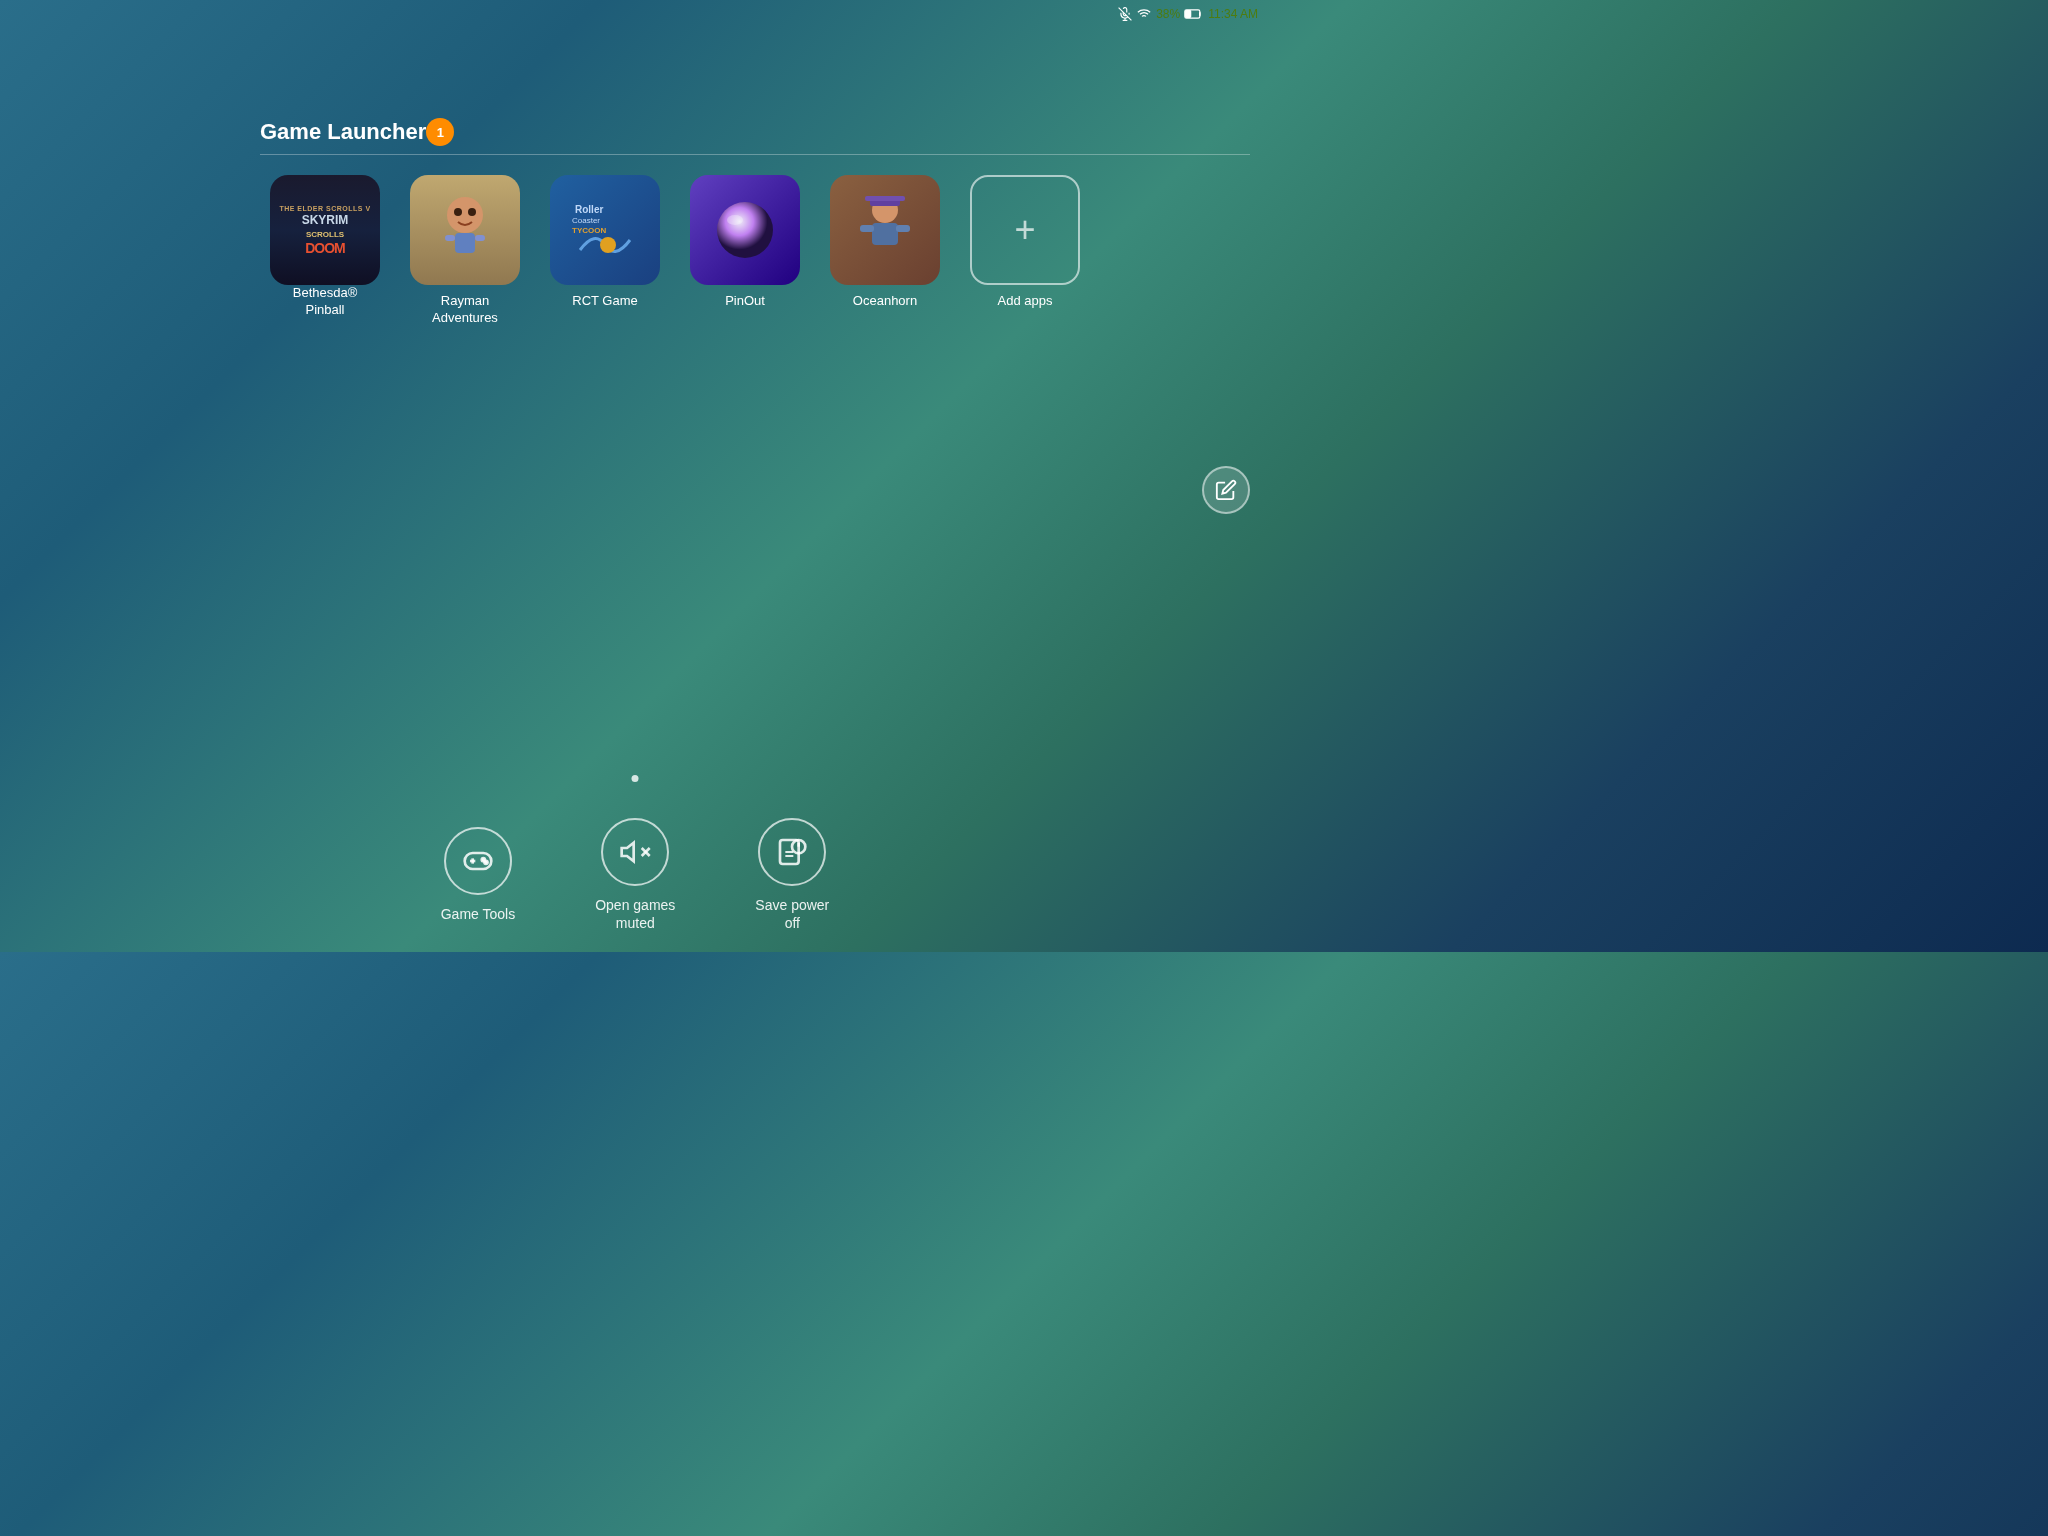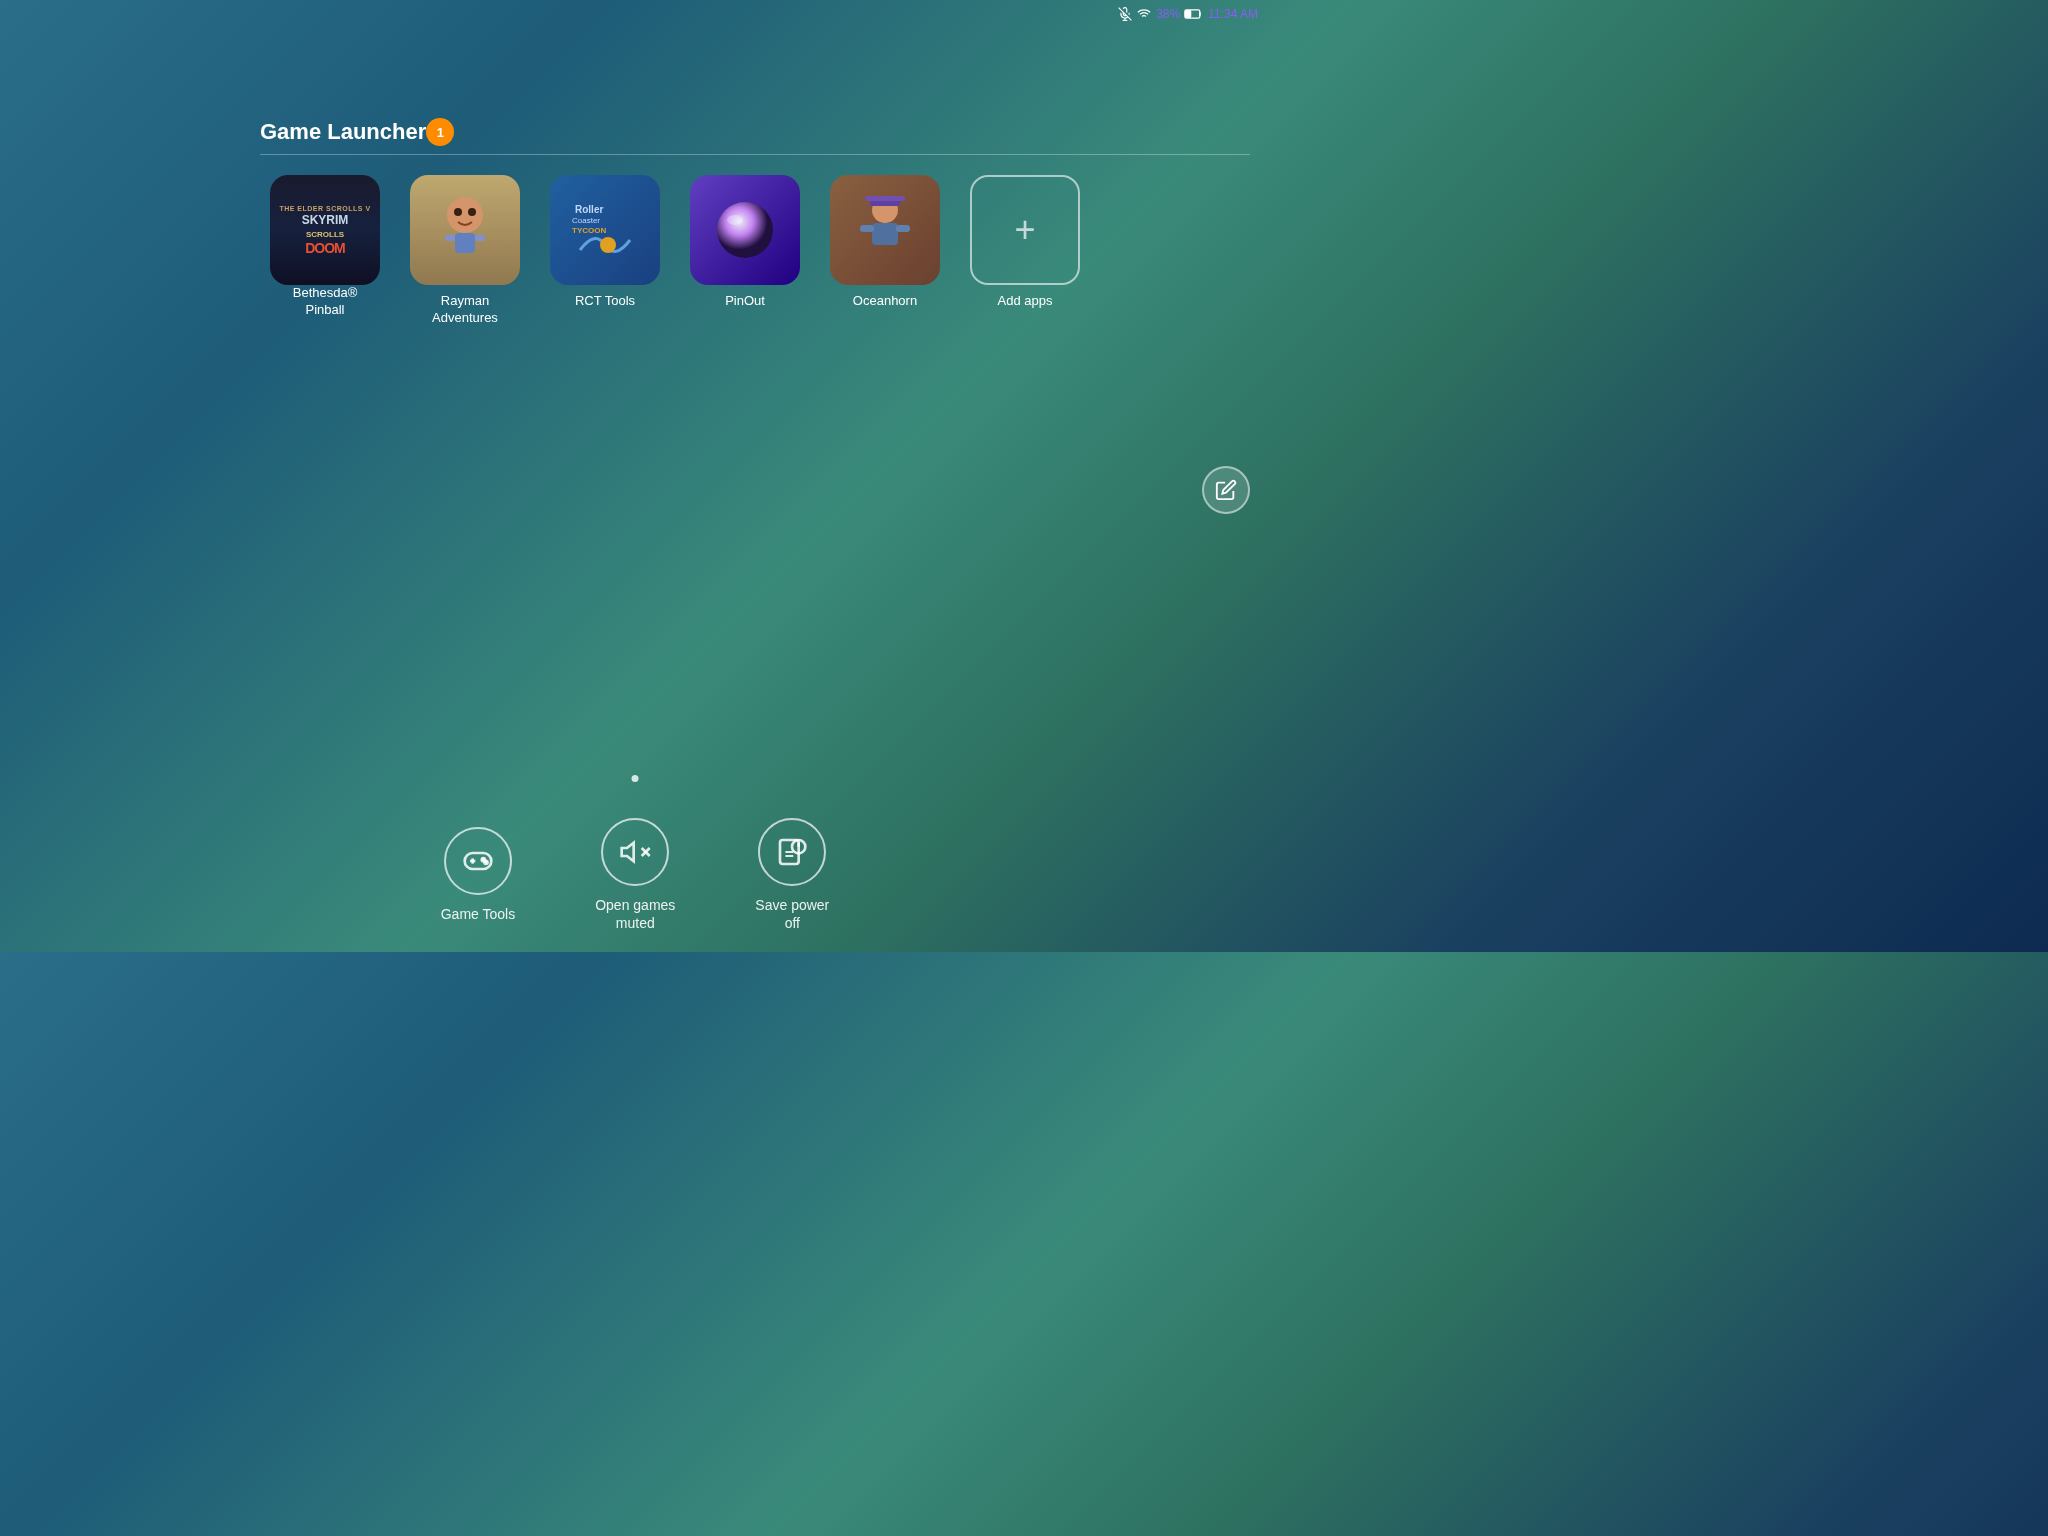--- a/index.html
+++ b/index.html
@@ -27,21 +27,21 @@
       gap: 6px;
     }
 
     .status-icons {
       display: flex;
       align-items: center;
       gap: 4px;
     }
 
     .status-text {
-      color: #8b5cf6;
+      color: #4d7c0f;
       font-size: 12px;
       font-weight: 500;
     }
 
     
     .main-content {
       position: absolute;
       top: 28px;
       left: 0;
       right: 0;
@@ -321,21 +321,21 @@
         <div class="game-icon icon-rct">
           <svg width="70" height="70" viewBox="0 0 70 70">
             <text x="5" y="18" font-size="10" fill="#c0d8f8" font-weight="bold">Roller</text>
             <text x="2" y="28" font-size="8" fill="#c0d8f8">Coaster</text>
             <text x="2" y="38" font-size="8" fill="#e0a030" font-weight="bold">TYCOON</text>
 
             <path d="M10 55 Q25 35 35 50 Q45 65 60 45" stroke="#60a0e0" stroke-width="3" fill="none"></path>
             <circle cx="38" cy="50" r="8" fill="#e0a020"></circle>
           </svg>
         </div>
-        <span class="game-label">RCT Tools</span>
+        <span class="game-label">RCT Game</span>
       </div>
 
       <div class="game-item">
         <div class="game-icon icon-pinout">
 
           <svg width="70" height="70" viewBox="0 0 70 70">
             <defs>
               <radialGradient id="ballGrad" cx="40%" cy="35%">
                 <stop offset="0%" stop-color="#ffffff" stop-opacity="0.9"></stop>
                 <stop offset="50%" stop-color="#c080f0"></stop>

